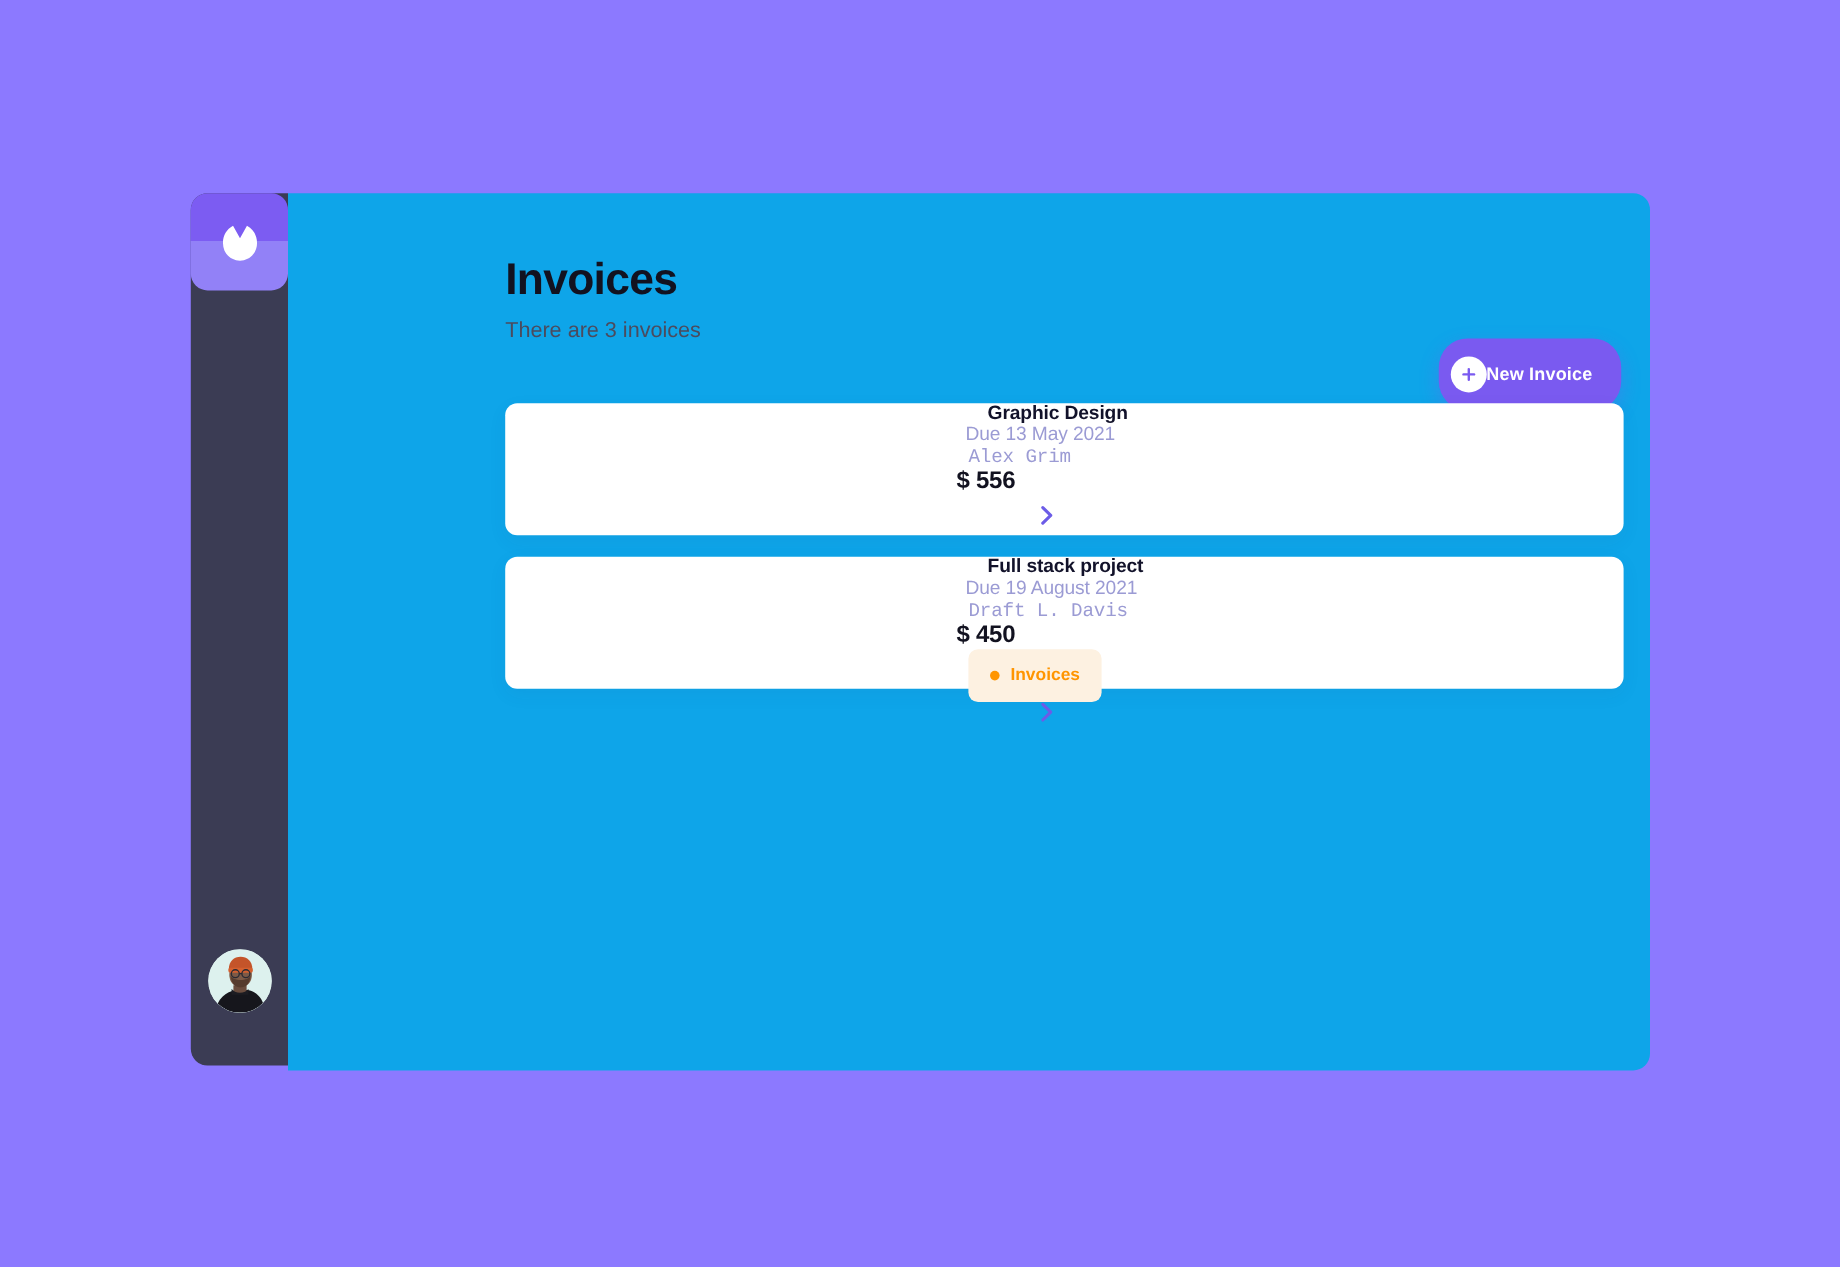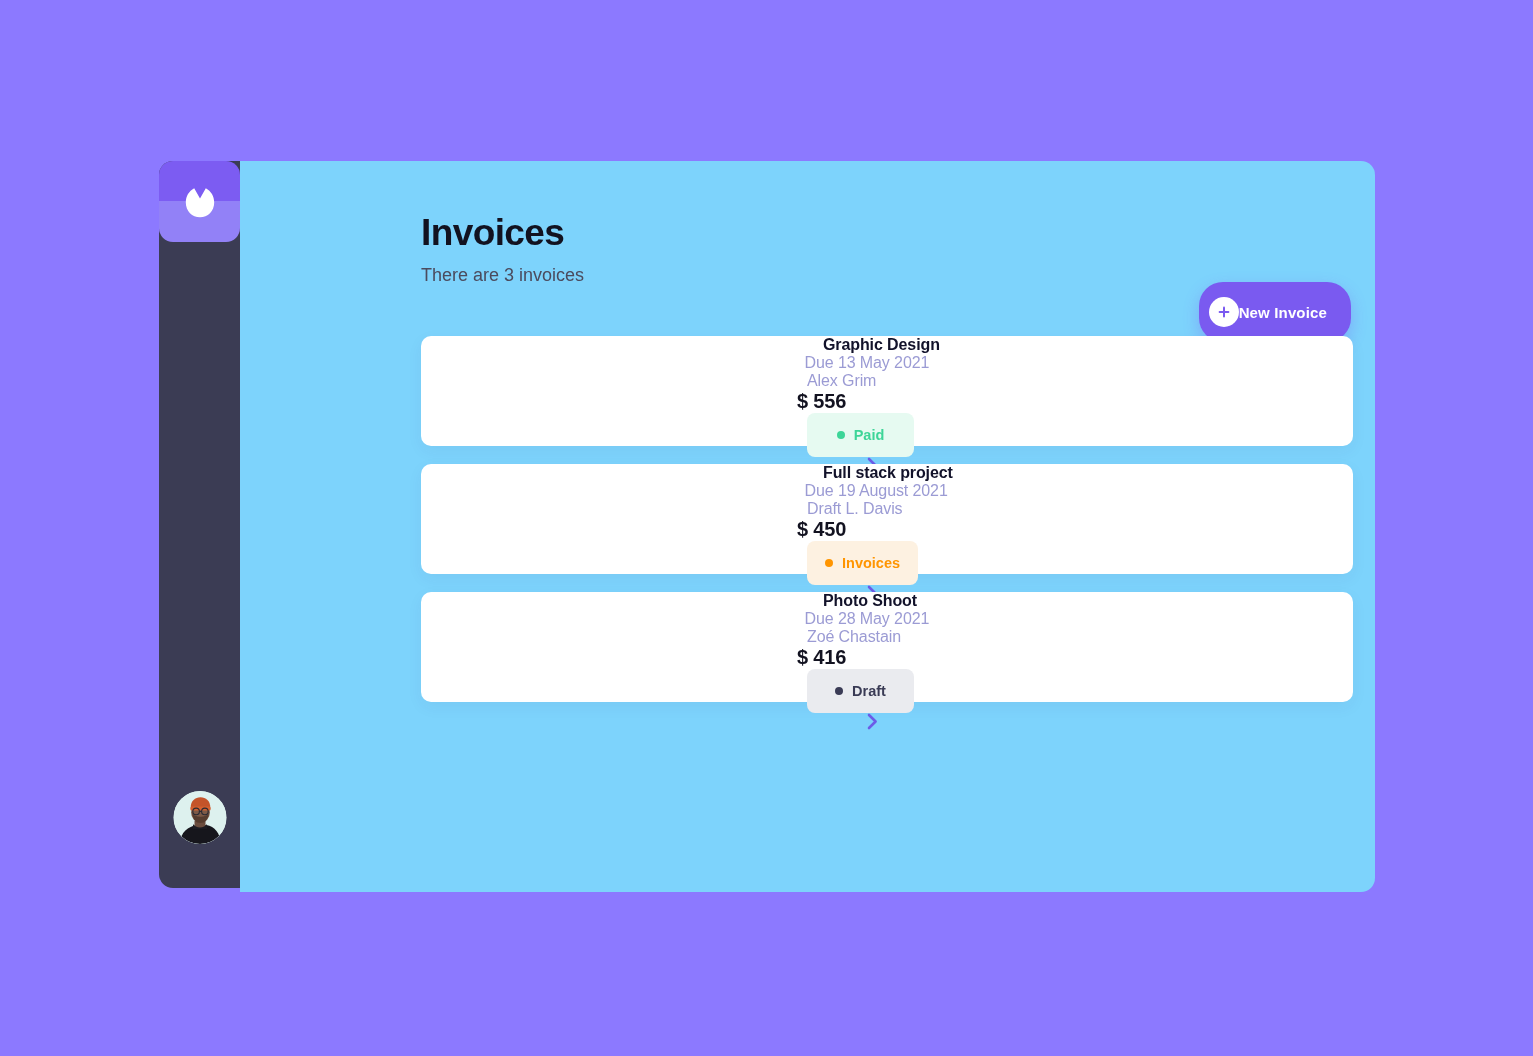--- a/index.html
+++ b/index.html
@@ -24,21 +24,21 @@
     width: 1216px;
     height: 731px;
   }
 
   #main-panel {
     position: absolute;
     left: 81px;
     top: 0;
     width: 1135px;
     height: 731px;
-    background: #7dd3fc;
+    background: #0ea5e9;
     border-radius: 0 14px 14px 0;
   }
 
   
   #sidebar {
     position: absolute;
     left: 0;
     top: 0;
     width: 81px;
     height: 727px;
@@ -174,20 +174,21 @@
     font-size: 16px;
     color: #9b9bd4;
     letter-spacing: -0.1px;
   }
 
   .cell-client {
     width: 160px;
     font-size: 16px;
     color: #9b9bd4;
     letter-spacing: -0.1px;
+    font-family: Liberation Mono, monospace;
   }
 
   .cell-amount {
     width: 180px;
     font-size: 20px;
     font-weight: bold;
     color: #121220;
     letter-spacing: -0.2px;
   }
 
@@ -256,26 +257,20 @@
       </button>
     </div>
 
     <div id="invoice-list">
 
       <div class="invoice-row">
         <div class="cell-title">Graphic Design</div>
         <div class="cell-due">Due 13 May 2021</div>
         <div class="cell-client">Alex Grim</div>
         <div class="cell-amount">$ 556</div>
-        <div class="cell-status">
-          <span class="status-badge status-paid">
-            <span class="status-dot"></span>
-            <span>Paid</span>
-          </span>
-        </div>
         <div class="cell-chevron">
           <svg class="chevron-icon" width="11" height="17" viewBox="0 0 11 17" aria-hidden="true">
             <path d="M2 2 L8.6 8.5 L2 15" fill="none" stroke="#6c5ce7" stroke-width="2.6" stroke-linecap="round" stroke-linejoin="round"></path>
           </svg>
         </div>
       </div>
 
       <div class="invoice-row">
         <div class="cell-title">Full stack project</div>
         <div class="cell-due">Due 19 August 2021</div>
@@ -287,37 +282,20 @@
             <span>Invoices</span>
           </span>
         </div>
         <div class="cell-chevron">
           <svg class="chevron-icon" width="11" height="17" viewBox="0 0 11 17" aria-hidden="true">
             <path d="M2 2 L8.6 8.5 L2 15" fill="none" stroke="#6c5ce7" stroke-width="2.6" stroke-linecap="round" stroke-linejoin="round"></path>
           </svg>
         </div>
       </div>
 
-      <div class="invoice-row">
-        <div class="cell-title">Photo Shoot</div>
-        <div class="cell-due">Due 28 May 2021</div>
-        <div class="cell-client">Zoé Chastain</div>
-        <div class="cell-amount">$ 416</div>
-        <div class="cell-status">
-          <span class="status-badge status-draft">
-            <span class="status-dot"></span>
-            <span>Draft</span>
-          </span>
-        </div>
-        <div class="cell-chevron">
-          <svg class="chevron-icon" width="11" height="17" viewBox="0 0 11 17" aria-hidden="true">
-            <path d="M2 2 L8.6 8.5 L2 15" fill="none" stroke="#6c5ce7" stroke-width="2.6" stroke-linecap="round" stroke-linejoin="round"></path>
-          </svg>
-        </div>
-      </div>
 
     </div>
   </div>
 
   <div id="sidebar">
 
     <div id="sidebar-logo-block">
       <svg id="logo-mark" viewBox="0 0 30 32" aria-hidden="true">
         <path d="M15 12.5 L9.2 2.2 C3.9 5.1 0.8 10.2 0.8 16.4 C0.8 25 7.2 31.2 15 31.2 C22.8 31.2 29.2 25 29.2 16.4 C29.2 10.2 26.1 5.1 20.8 2.2 Z" fill="#ffffff"></path>
       </svg>

